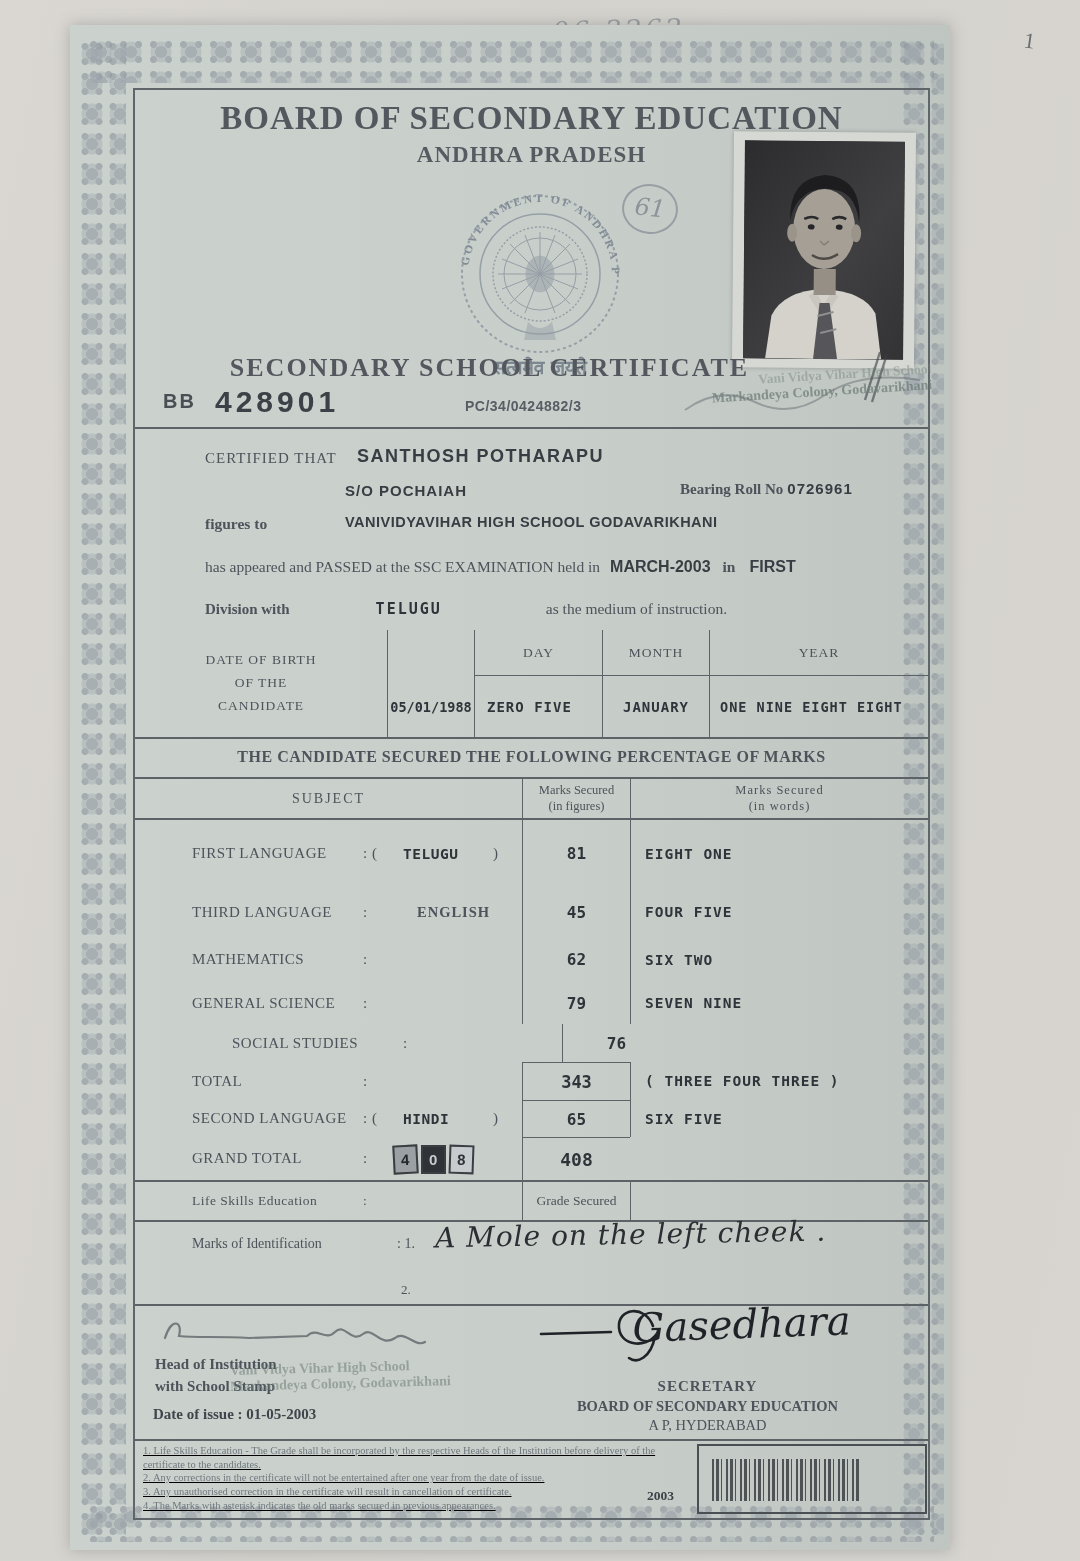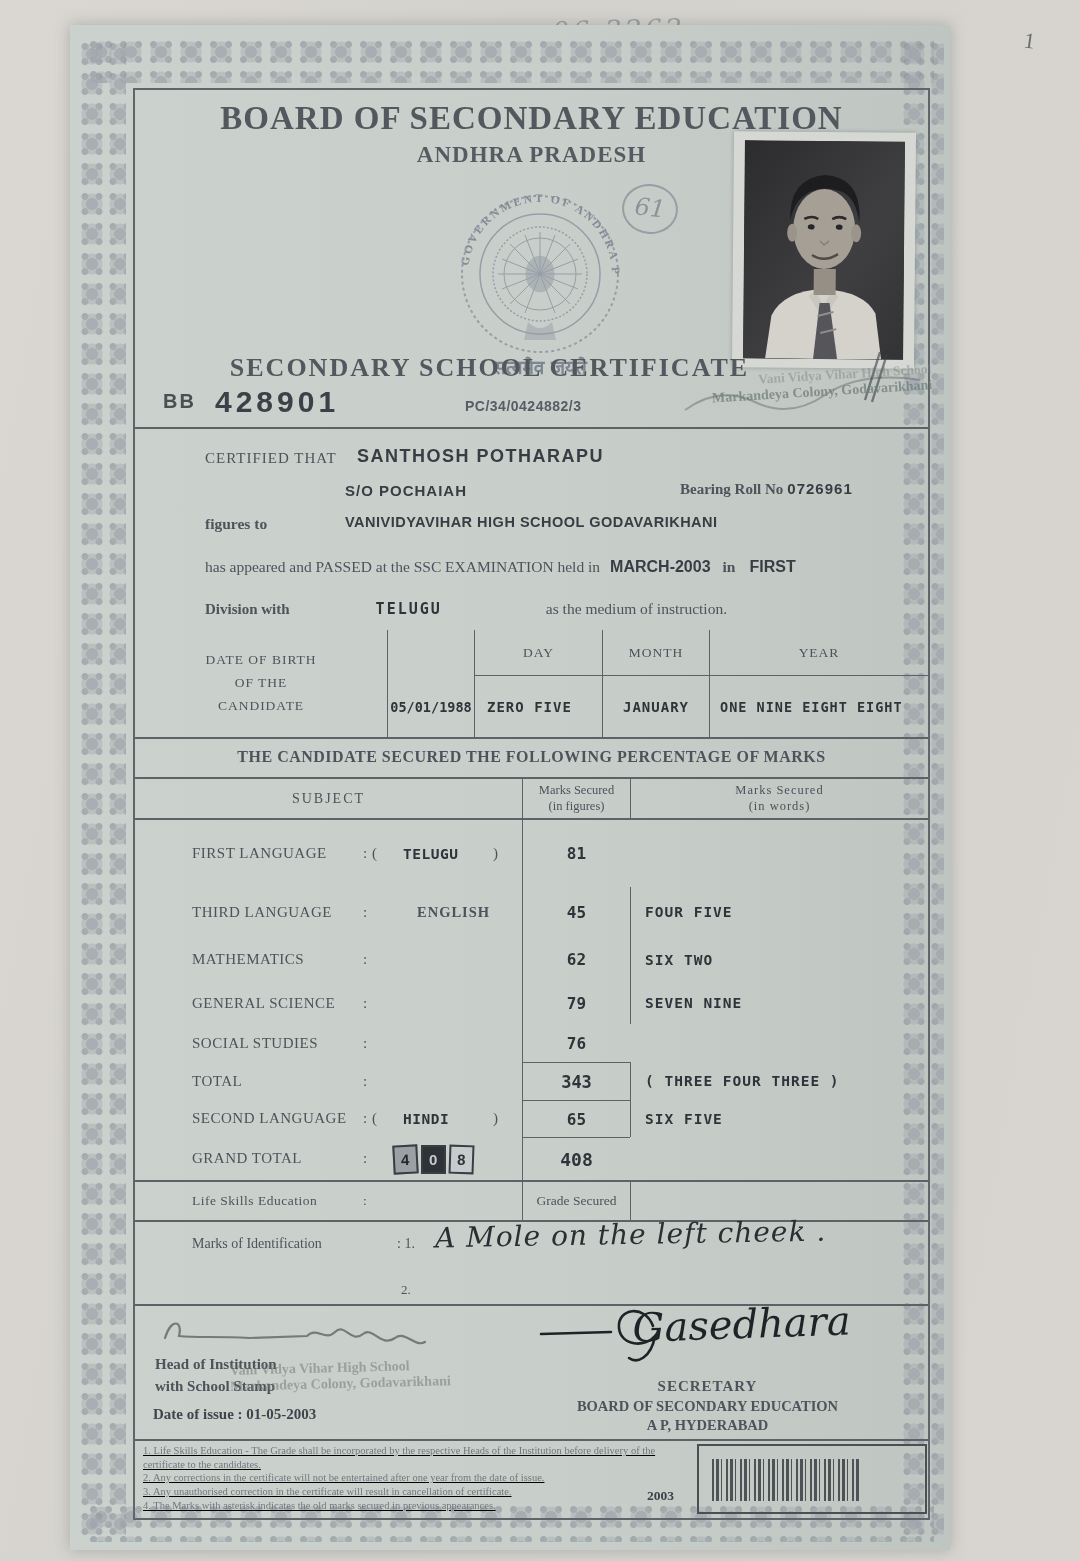--- a/index.html
+++ b/index.html
@@ -214,20 +214,21 @@
         </div>
 
         <div class="mrow" style="height:67px;">
           <div class="subj serif">
               <span class="lab">FIRST LANGUAGE</span>
               <span class="col">: (</span>
               <span class="lang mono">TELUGU</span>
               <span class="clo">)</span>
             </div>
           <div class="fig mono">81</div>
+          <div class="words mono">EIGHT ONE</div>
         </div>
         <div class="mrow" style="height:50px;">
           <div class="subj serif">
               <span class="lab">THIRD LANGUAGE</span>
               <span class="col">:</span>
               <span class="lang serif" style="left:282px;font-weight:bold;letter-spacing:1px;">ENGLISH</span>
             </div>
           <div class="fig mono">45</div>
           <div class="words mono">FOUR  FIVE</div>
         </div>
@@ -240,21 +241,21 @@
           <div class="words mono">SIX   TWO</div>
         </div>
         <div class="mrow" style="height:42px;">
           <div class="subj serif">
               <span class="lab">GENERAL SCIENCE</span>
               <span class="col">:</span>
             </div>
           <div class="fig mono">79</div>
           <div class="words mono">SEVEN NINE</div>
         </div>
-        <div class="mrow" style="height:38px;">
+        <div class="mrow" style="height:38px;margin-left:40px;">
           <div class="subj serif">
               <span class="lab">SOCIAL STUDIES</span>
               <span class="col">:</span>
             </div>
           <div class="fig mono">76</div>
         </div>
         <div class="mrow" style="height:38px;">
           <div class="subj serif">
               <span class="lab">TOTAL</span>
               <span class="col">:</span>
@@ -311,21 +312,21 @@
       <div class="abs serif" style="left:18px;top:1316px;font-size:15px;font-weight:bold;color:#3f454b;">Date of issue : 01-05-2003</div>
 
       <svg class="abs" style="left:398px;top:1206px;" width="350" height="70" viewBox="0 0 350 70">
         <path class="sig-right-path" d="M8 38 L78 36"></path>
         <path class="sig-right-path" d="M120 30 C112 8 84 12 86 32 C88 50 112 52 122 40 C118 62 104 68 96 62"></path>
         <text x="100" y="46" font-family="DejaVu Serif,serif" font-style="italic" font-size="40" fill="#1f2226" transform="rotate(-2 100 46)">Gasedhara</text>
       </svg>
       <div class="abs" style="left:400px;top:1288px;width:345px;text-align:center;">
         <div class="serif" style="font-size:15px;font-weight:bold;letter-spacing:1px;">SECRETARY</div>
         <div class="serif" style="font-size:14.5px;font-weight:bold;margin-top:3px;">BOARD OF SECONDARY EDUCATION</div>
-        <div class="serif" style="font-size:14.5px;font-weight:bold;margin-top:2px;">A P, HYDERABAD</div>
+        <div class="serif" style="font-size:14.5px;font-weight:normal;margin-top:2px;">A P, HYDERABAD</div>
       </div>
 
       <div class="hr" style="top:1349px;"></div>
 
       <div class="abs" style="left:8px;top:1354px;width:552px;text-decoration:underline;">
         <div class="fnote">1. Life Skills Education - The Grade shall be incorporated by the respective Heads of the Institution before delivery of the certificate to the candidates.</div>
         <div class="fnote">2. Any corrections in the certificate will not be entertained after one year from the date of issue.</div>
         <div class="fnote">3. Any unauthorised correction in the certificate will result in cancellation of certificate.</div>
         <div class="fnote">4. The Marks with asterisk indicates the old marks secured in previous appearances.</div>
       </div>

